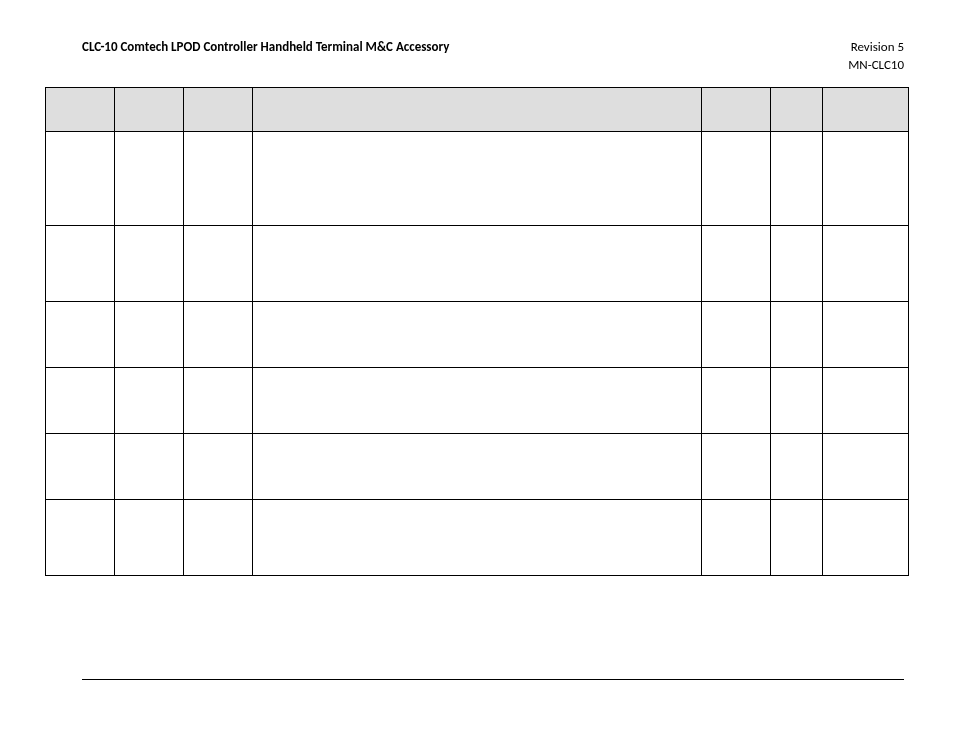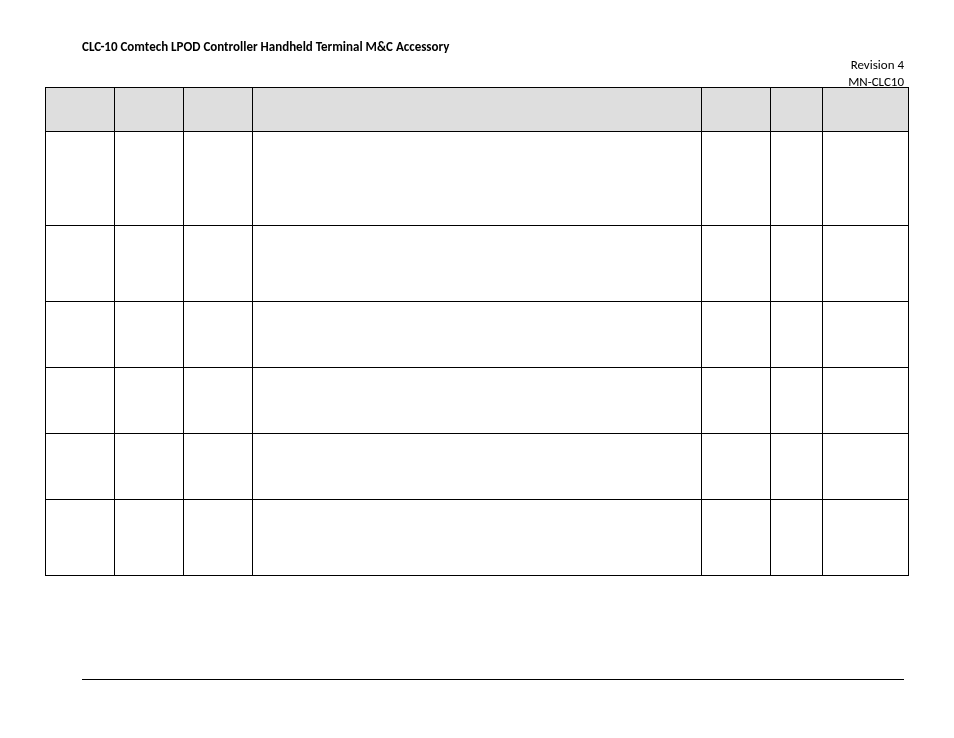--- a/index.html
+++ b/index.html
@@ -1,18 +1,18 @@
 <!DOCTYPE html>
 <html><head>
   <meta charset="utf-8">
   <style>
     * { box-sizing: border-box; margin: 0; padding: 0; }
     html, body { width: 954px; height: 738px; background: #fff; font-family: Calibri, Arial, sans-serif; font-size: 13px; color: #000; }
     .page { width: 954px; height: 738px; position: relative; }
-    .header { position: absolute; top: 38px; left: 82px; right: 50px; display: flex; justify-content: space-between; flex-direction: column; }
+    .header { position: absolute; top: 38px; left: 82px; right: 50px; display: flex; justify-content: space-between; }
     .header-left { text-align: left; }
     .header-right { text-align: right; }
     .header-line { line-height: 1.35; font-weight: 400; }
     .title-line .bold { font-weight: 700; }
     .table-wrap { position: absolute; top: 87px; left: 45px; right: 45px; }
     table { width: 100%; border-collapse: collapse; }
     th, td { border: 1px solid #000; }
     thead th { background: #dedede; height: 44px; }
     .c1 { width: 8%; }
     .c2 { width: 8%; }
@@ -34,21 +34,21 @@
 
 <div class="page">
 
   <div class="header">
     <div class="header-left">
       <div class="header-line title-line">
         <span class="bold">CLC-10 Comtech LPOD Controller Handheld Terminal M&amp;C Accessory</span>
       </div>
     </div>
     <div class="header-right">
-      <div class="header-line">Revision 4</div>
+      <div class="header-line">Revision 5</div>
       <div class="header-line">MN-CLC10</div>
     </div>
   </div>
 
   <div class="table-wrap">
     <table>
       <colgroup>
         <col class="c1">
           <col class="c2">
           <col class="c3">

